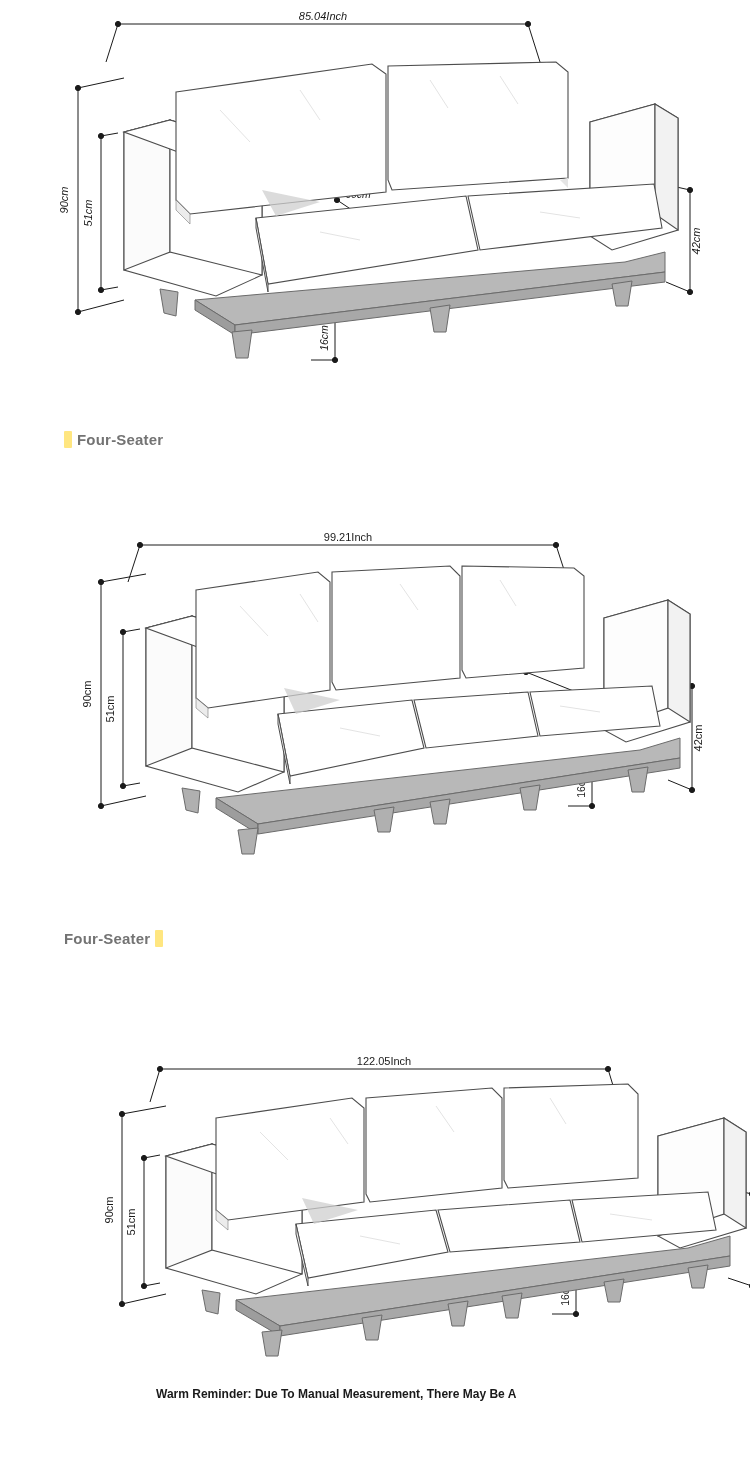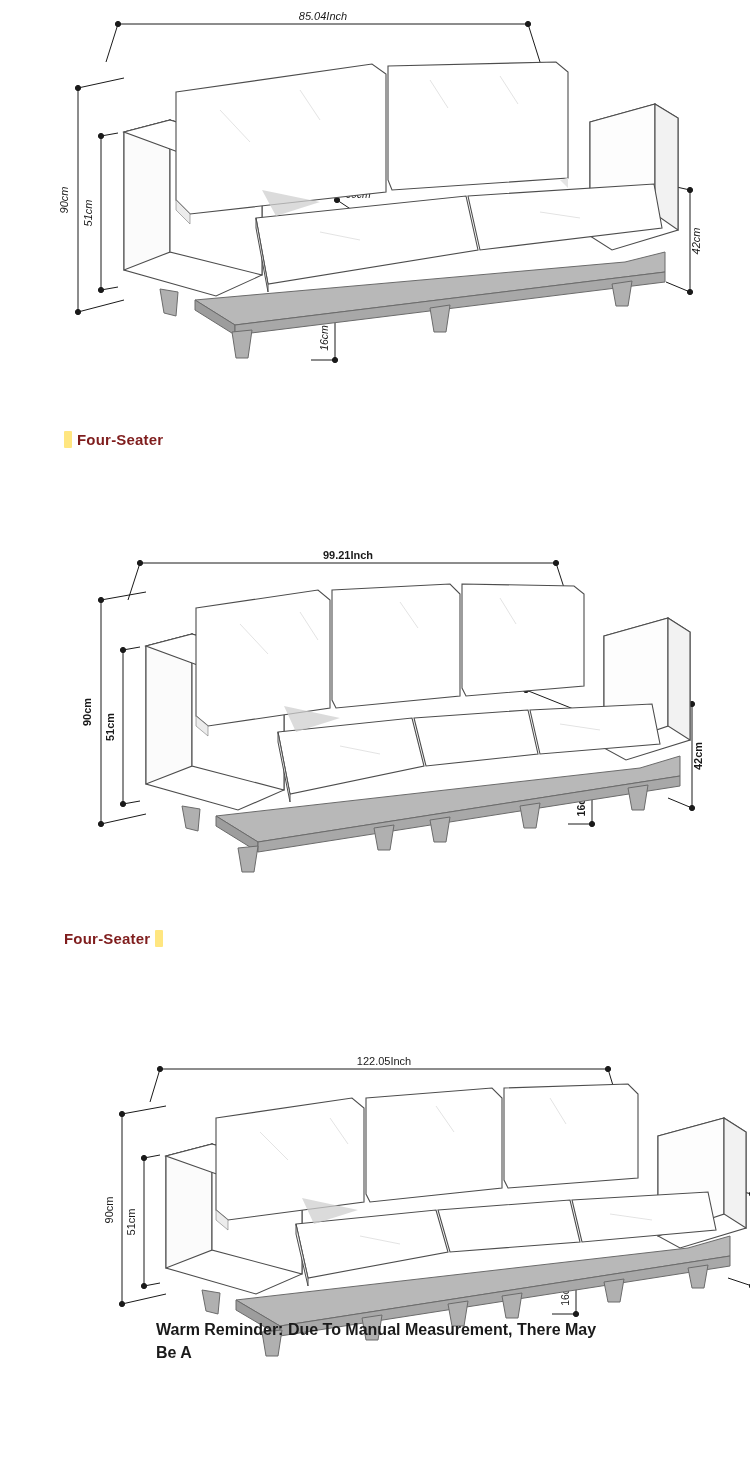--- a/index.html
+++ b/index.html
@@ -30,43 +30,43 @@
   .sofa-svg {
     display: block;
   }
 
   
   .section-label {
     position: absolute;
     left: 64px;
     font-size: 15px;
     font-weight: bold;
-    color: #7f1d1d;
+    color: #737373;
     letter-spacing: 0.2px;
     display: flex;
     align-items: center;
     gap: 2px;
   }
   .hl-mark {
     display: inline-block;
     width: 8px;
     height: 17px;
     background: #ffe680;
     border-radius: 1px;
   }
   .hl-mark.left { margin-right: 3px; }
   .hl-mark.right { margin-left: 3px; }
 
   
   .footer-note {
     position: absolute;
     left: 156px;
-    top: 1318px;
+    top: 1386px;
     width: 460px;
-    font-size: 16px;
+    font-size: 12px;
     line-height: 1.45;
     color: #1a1a1a;
     font-weight: bold;
   }
 
   
   text {
     font-family: "Liberation Sans", sans-serif;
   }
 </style>
@@ -170,21 +170,21 @@
         </g>
       </g>
     </svg>
   </div>
 
   <div class="section-label" style="top:431px;">
     <span class="hl-mark left"></span>
     <span>Four-Seater</span>
   </div>
 
-  <div class="diagram-block" style="top:528px;height:380px;font-weight:bold;">
+  <div class="diagram-block" style="top:510px;height:380px;">
     <svg class="sofa-svg" width="750" height="380" viewBox="0 0 750 380" xmlns="http://www.w3.org/2000/svg">
 
       <g stroke="#1a1a1a" stroke-width="1" fill="none">
         <line x1="140" y1="35" x2="556" y2="35"></line>
         <circle cx="140" cy="35" r="2.6" fill="#1a1a1a"></circle>
         <circle cx="556" cy="35" r="2.6" fill="#1a1a1a"></circle>
         <line x1="140" y1="35" x2="128" y2="72"></line>
         <line x1="556" y1="35" x2="568" y2="72"></line>
       </g>
       <text x="348" y="31" text-anchor="middle" font-size="11" fill="#1a1a1a">99.21Inch</text>

